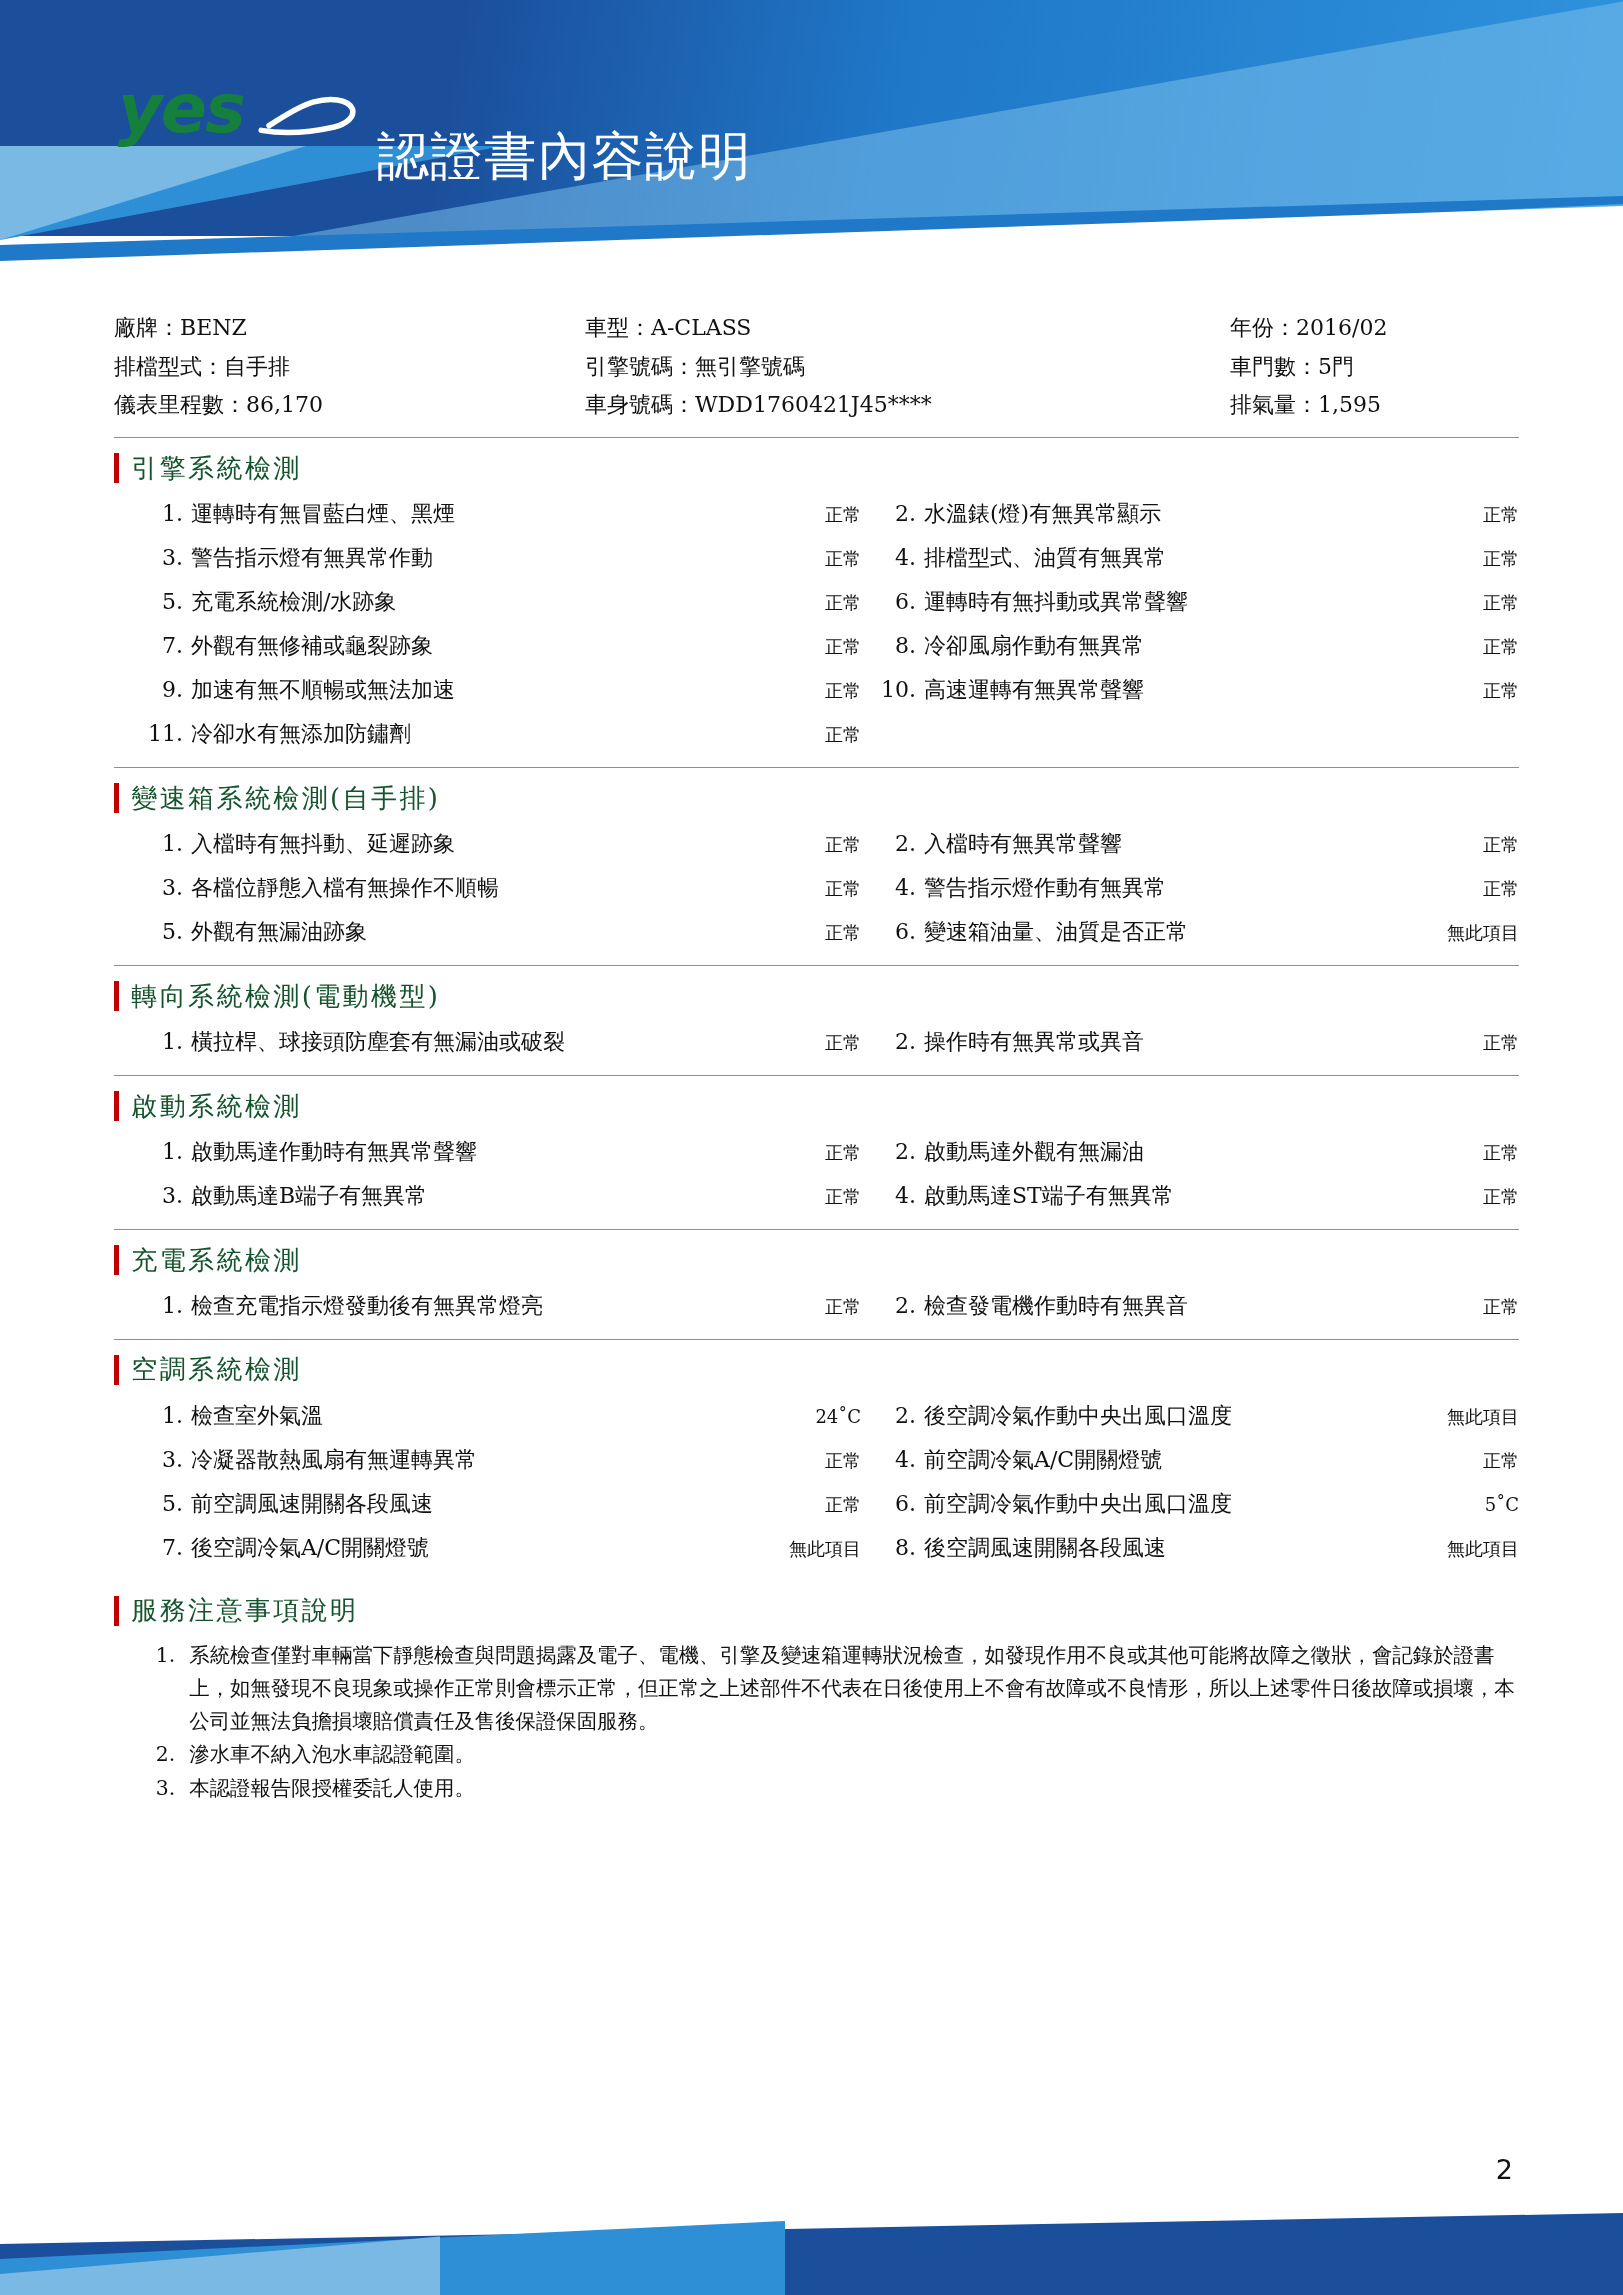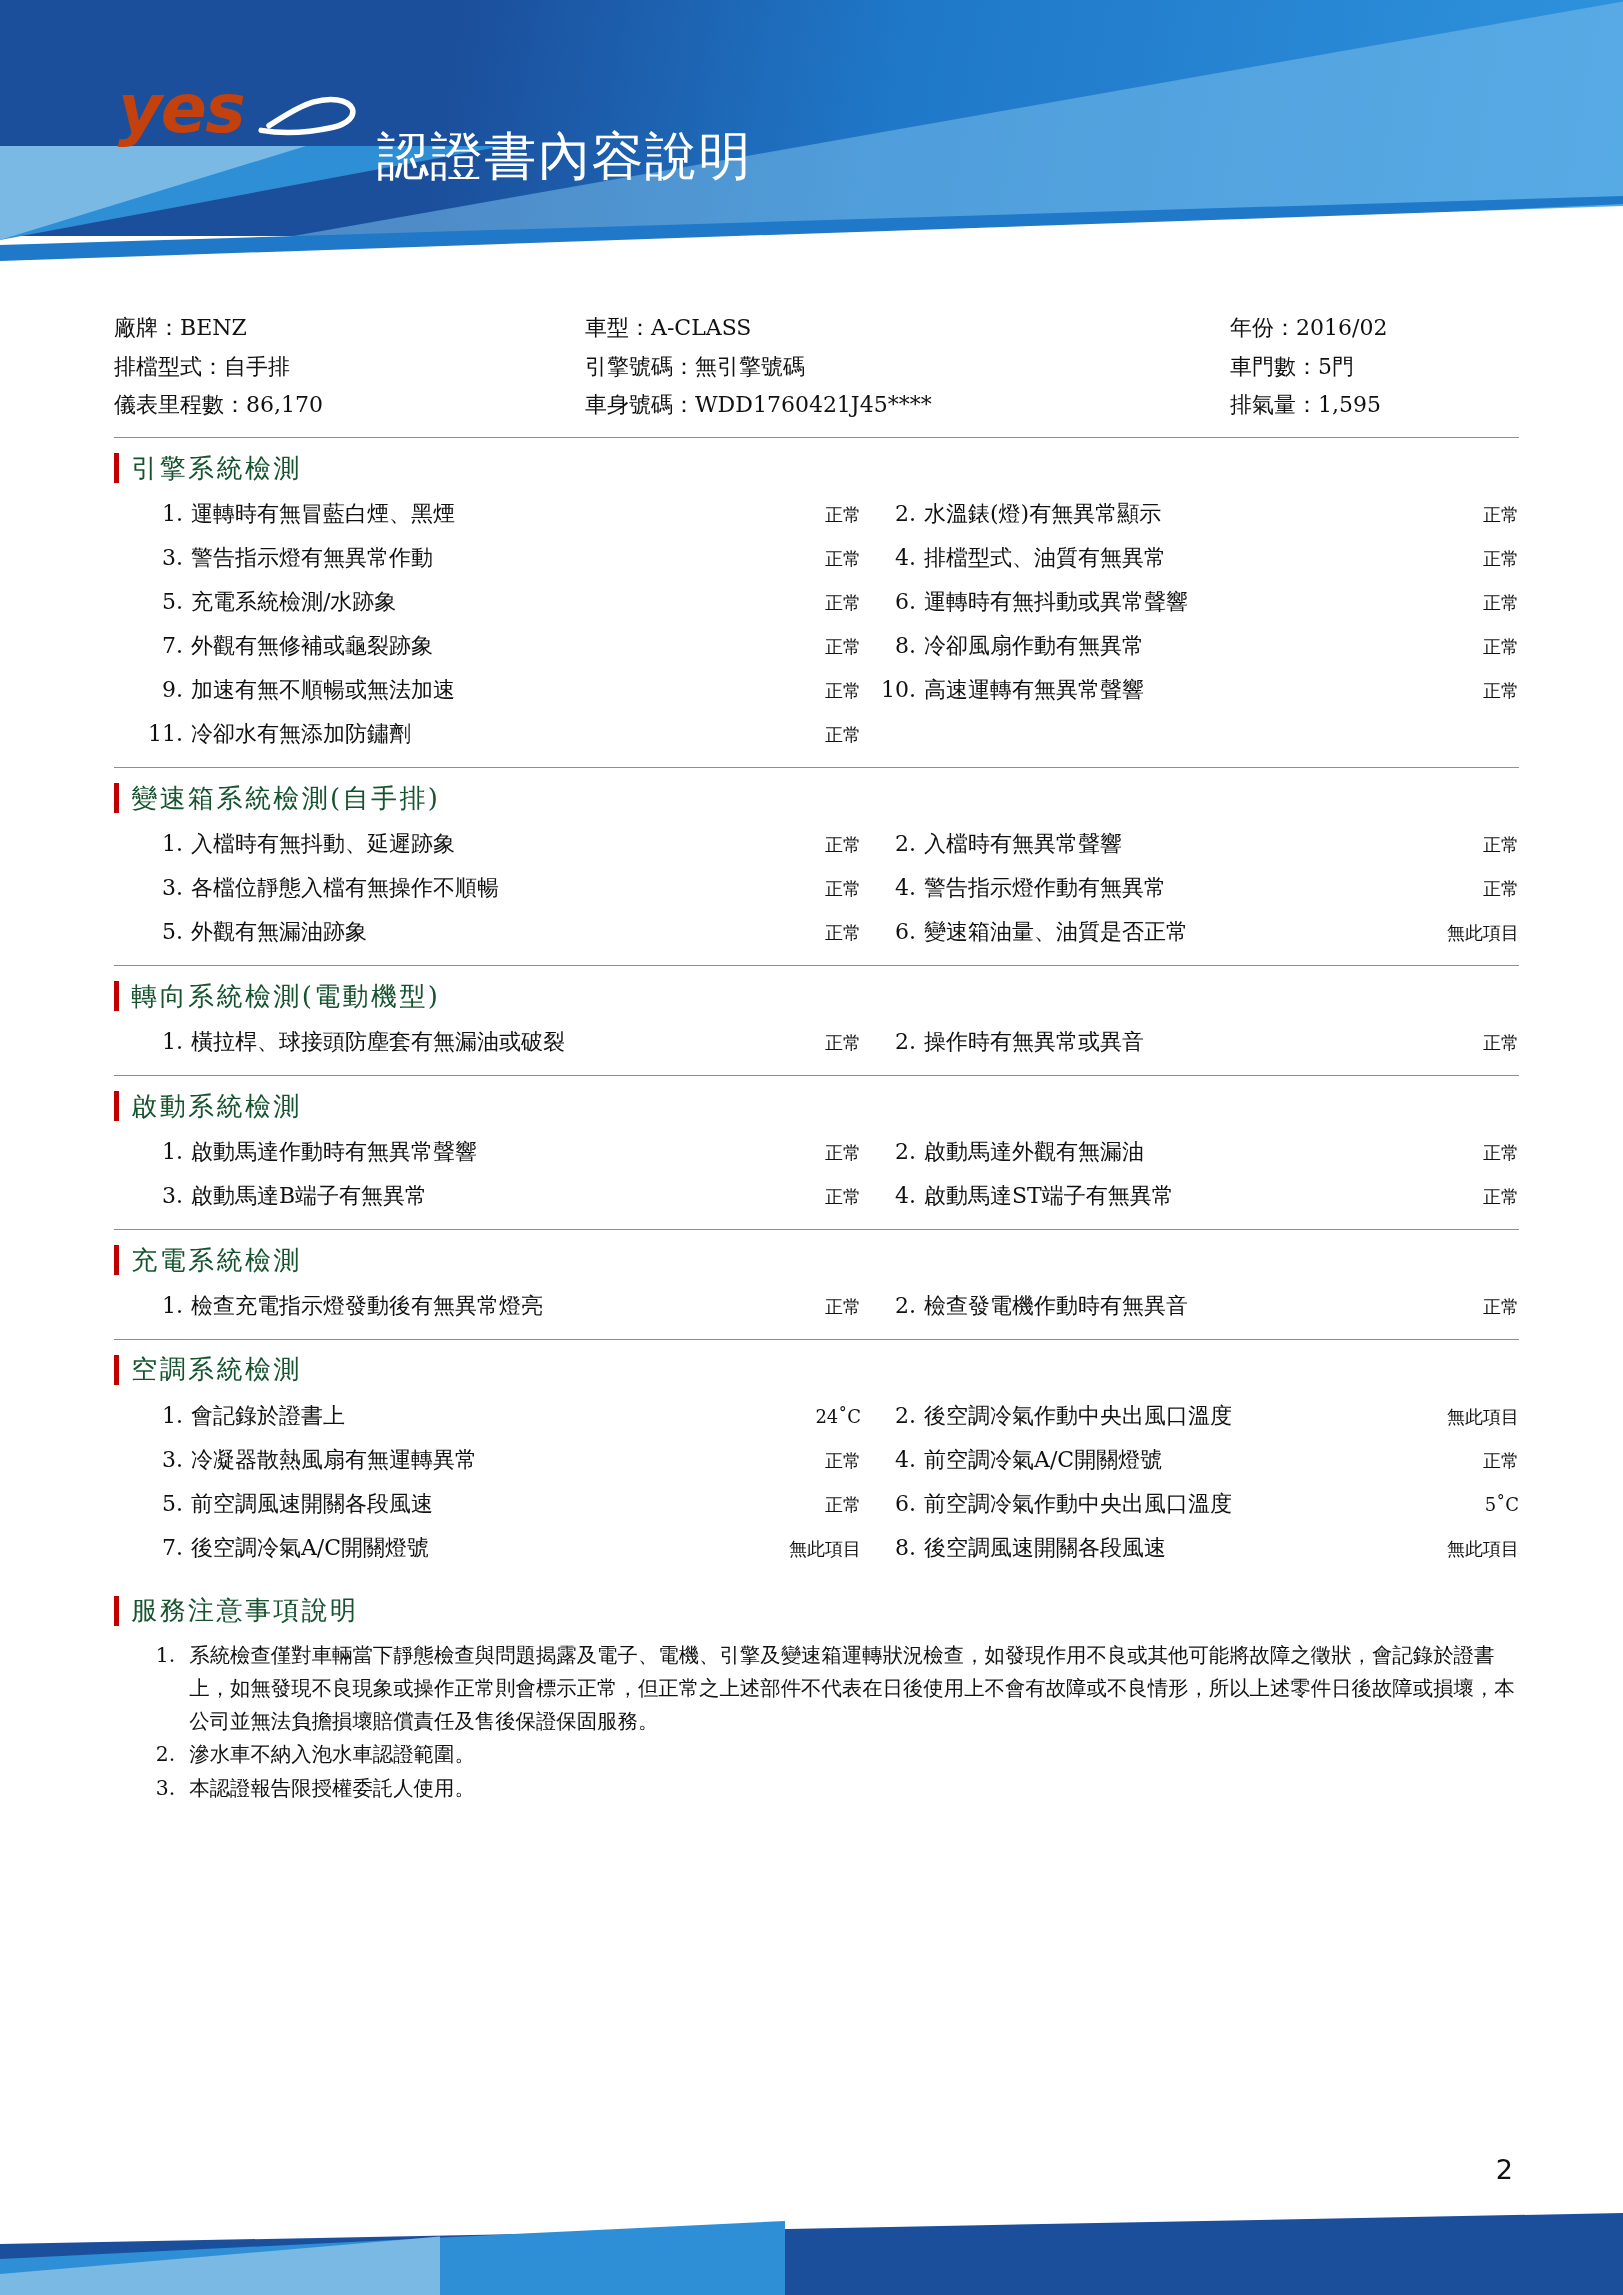--- a/index.html
+++ b/index.html
@@ -51,21 +51,21 @@
     background:#1f78c8;
     clip-path:polygon(0 49px, 1623px 0px, 1623px 7.9px, 0 85px);
   }
   .logo {
     position:absolute; left:118px; top:75px;
     display:flex; align-items:flex-end;
   }
   .logo-yes {
     font-family:"DejaVu Sans", sans-serif;
     font-weight:bold; font-style:italic;
-    font-size:68px; color:#c2410c; letter-spacing:-1.6px;
+    font-size:68px; color:#15803d; letter-spacing:-1.6px;
     line-height:1;
   }
   .logo-car {
     position:absolute; left:140px; top:19px;
     width:102px; height:46px;
   }
   .hdr-title {
     position:absolute; left:377px; top:86px;
     color:#ffffff; font-size:52px; letter-spacing:1.6px;
     font-family:"DejaVu Serif", serif;
@@ -389,21 +389,21 @@
         </div>
         <div class="section">
           <div class="sec-title">
             <div class="sec-bar"></div>
             <div class="sec-name">空調系統檢測</div>
           </div>
           <div class="items">
             <div class="item-row">
               <div class="cell cell-left">
                 <div class="num">1.</div>
-                <div class="lbl">會記錄於證書上</div>
+                <div class="lbl">檢查室外氣溫</div>
                 <div class="val">24˚C</div>
               </div>
               <div class="cell cell-right">
                 <div class="num">2.</div>
                 <div class="lbl">後空調冷氣作動中央出風口溫度</div>
                 <div class="val">無此項目</div>
               </div>
             </div>
             <div class="item-row">
               <div class="cell cell-left">

